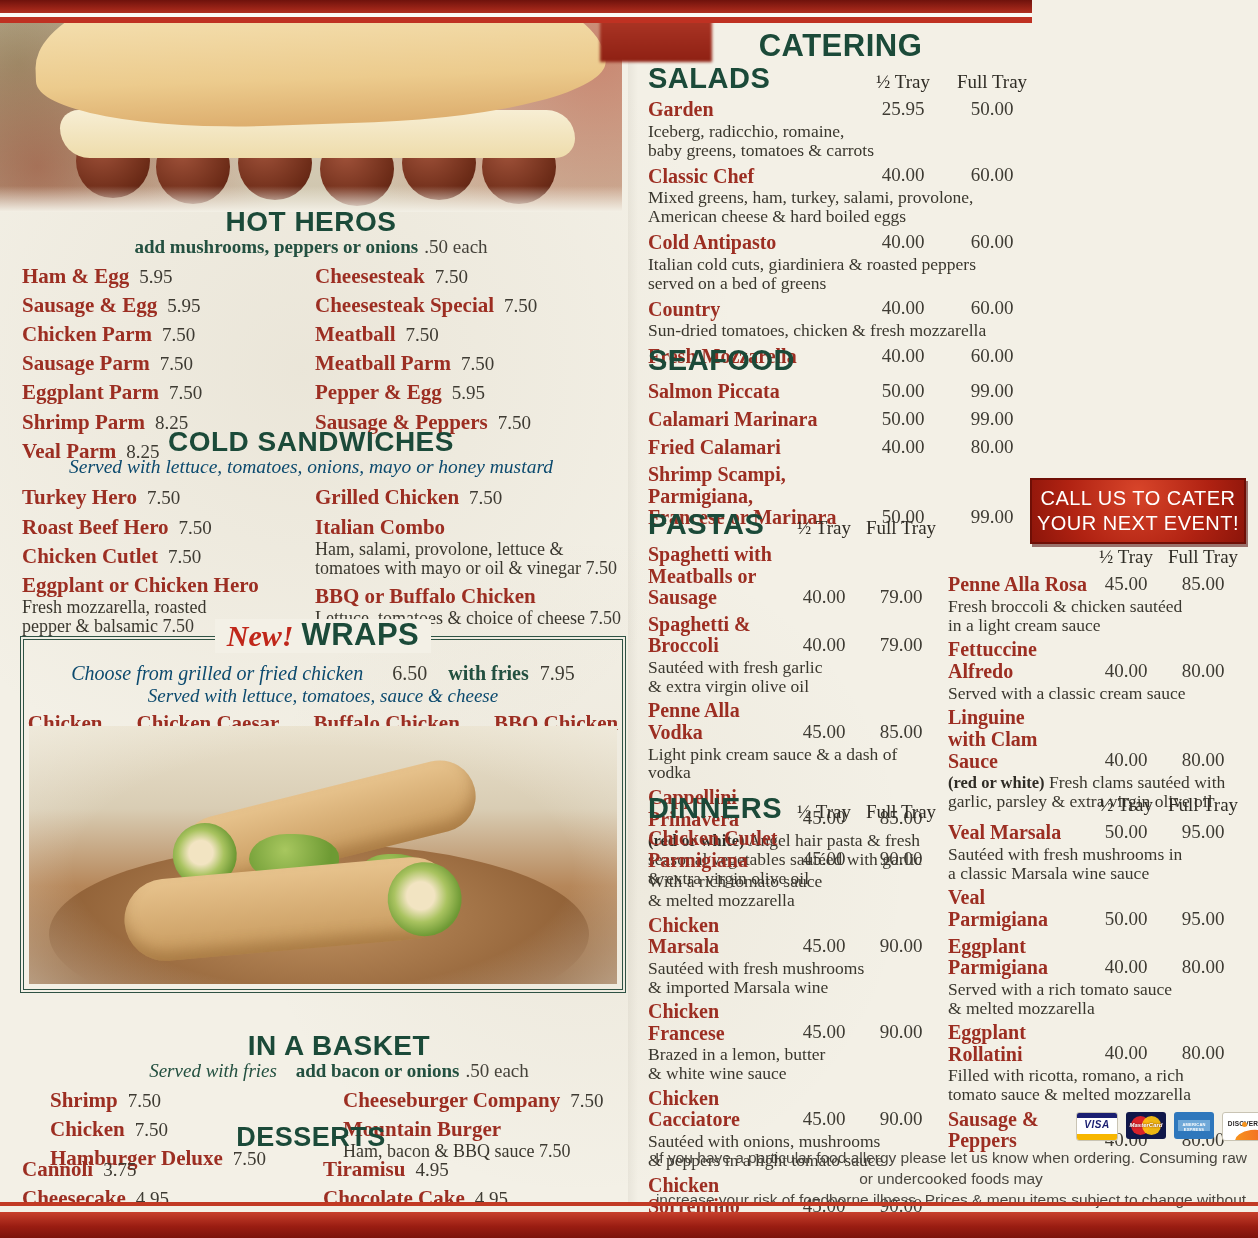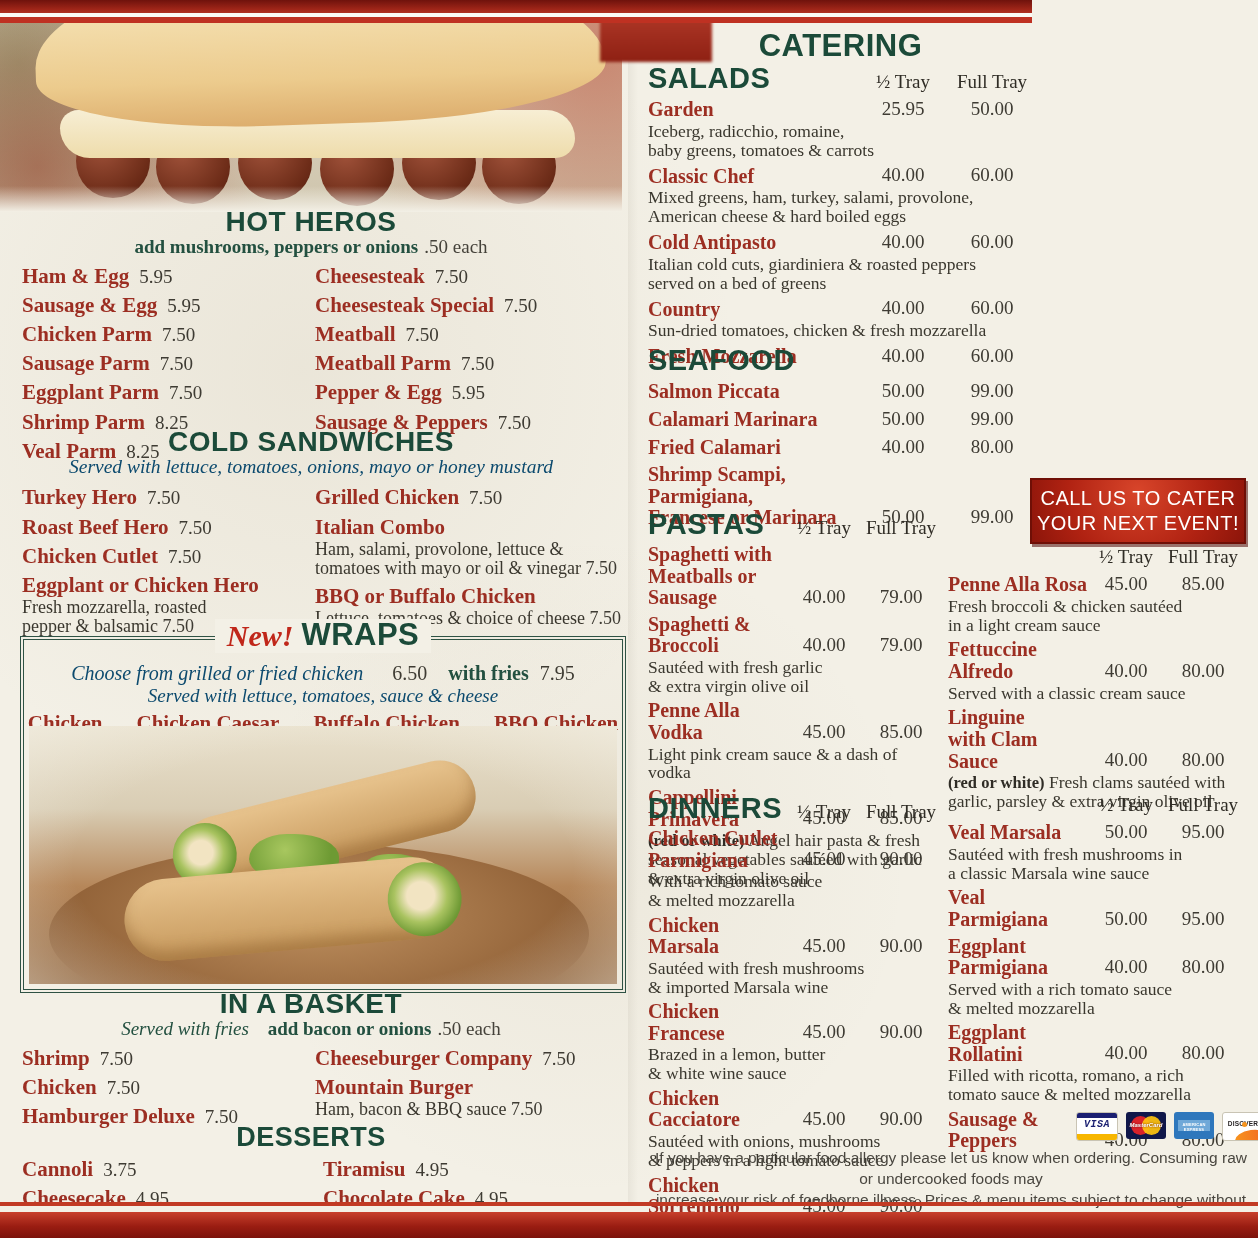--- a/index.html
+++ b/index.html
@@ -125,21 +125,21 @@
   .badge span{font-family:"Liberation Sans",sans-serif;font-weight:normal;color:#fff;
      font-size:20px;line-height:1.25;letter-spacing:.5px;white-space:nowrap;}
 
   
   .cards{position:absolute;left:1076px;top:1112px;display:flex;gap:8px;z-index:2;}
   .card{width:40px;height:27px;border-radius:3px;position:relative;overflow:hidden;flex:none;}
   .card-visa{background:#fff;border:1px solid #c9c4b4;}
   .card-visa .v-top{position:absolute;top:0;left:0;right:0;height:5px;background:#1a1f71;}
   .card-visa .v-bot{position:absolute;bottom:0;left:0;right:0;height:6px;background:#f7b600;}
   .card-visa .v-txt{position:absolute;top:6px;left:0;right:0;text-align:center;
-     font-family:Liberation Mono, monospace;font-weight:bold;font-style:italic;
+     font-family:Liberation Sans, sans-serif;font-weight:bold;font-style:italic;
      font-size:10px;color:#1a1f71;letter-spacing:.5px;}
   .card-mc{background:#10174a;}
   .card-mc .c-red{position:absolute;left:5px;top:4px;width:19px;height:19px;border-radius:50%;background:#d9222a;}
   .card-mc .c-yel{position:absolute;right:5px;top:4px;width:19px;height:19px;border-radius:50%;background:#ffc40f;opacity:.92;}
   .card-mc .mc-txt{position:absolute;top:10px;left:0;right:0;text-align:center;
      font-family:"Liberation Sans",sans-serif;font-weight:bold;font-style:italic;
      font-size:6px;color:#fff;text-shadow:0 0 2px #5b0a0a;}
   .card-amex{background:#2e77bc;}
   .card-amex .ax-box{position:absolute;left:4px;top:8px;right:4px;height:11px;background:#6fa8d8;}
   .card-amex .ax-txt{position:absolute;top:10px;left:0;right:0;text-align:center;
@@ -353,21 +353,21 @@
         </div>
       <div class="lettuce" style="left:220px;top:108px;width:90px;height:46px;"></div>
       <div class="lettuce" style="left:330px;top:128px;width:70px;height:38px;"></div>
       <div class="wrap-roll wrapB">
           <div class="wrap-end endB"></div>
         </div>
       <div class="photo-fade2"></div>
     </div>
   </section>
 
-  <section class="abs" style="left:0;top:990px;width:622px;">
+  <section class="abs" style="left:0;top:1032px;width:622px;padding-left:28px;">
     <h2 class="head center" style="font-size:28px;margin:0;">IN A BASKET</h2>
     <div class="note center">
       <span class="note-italic">Served with fries</span>
       <span class="note-bold" style="margin-left:14px;">add bacon or onions</span><span class="note-tail">.50 each</span>
     </div>
     <div class="cols" style="margin-top:6px;">
       <div class="col-a">
           <div class="mi">
             <div class="mi-line">
               <span class="mi-name">Shrimp</span>

